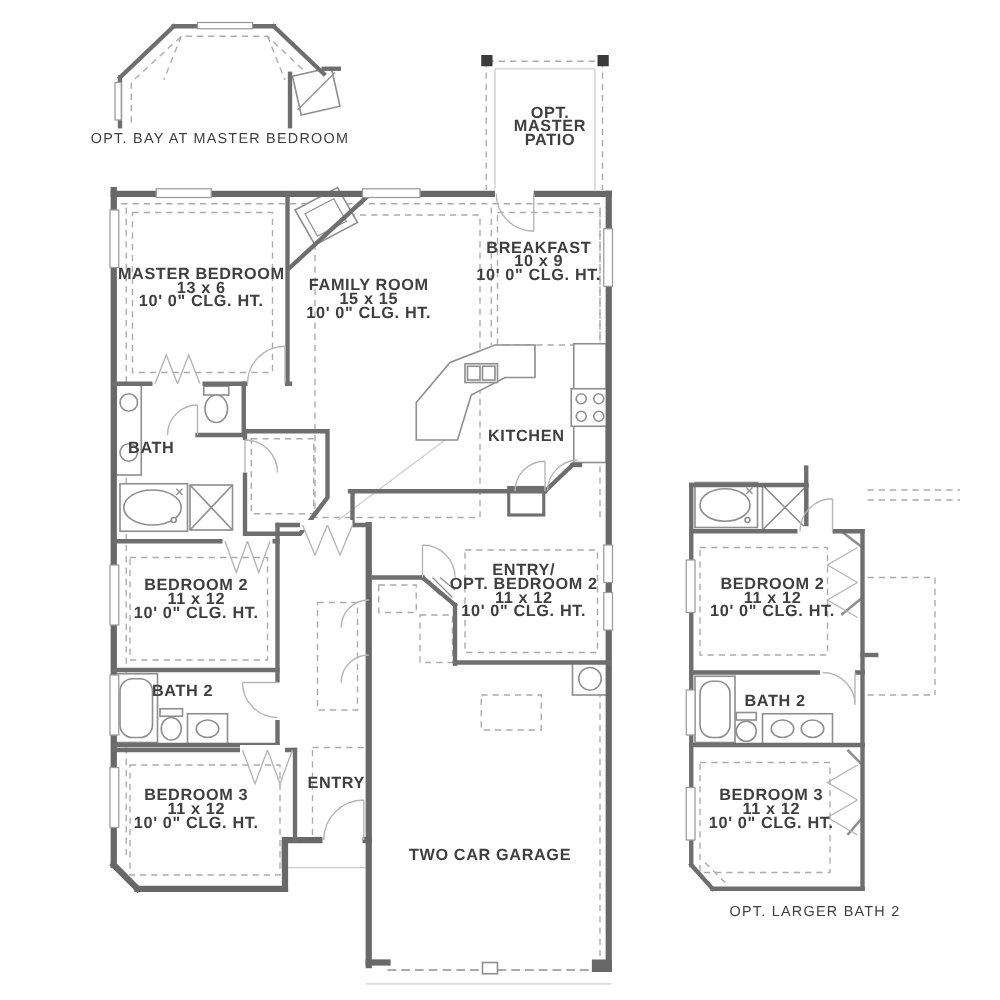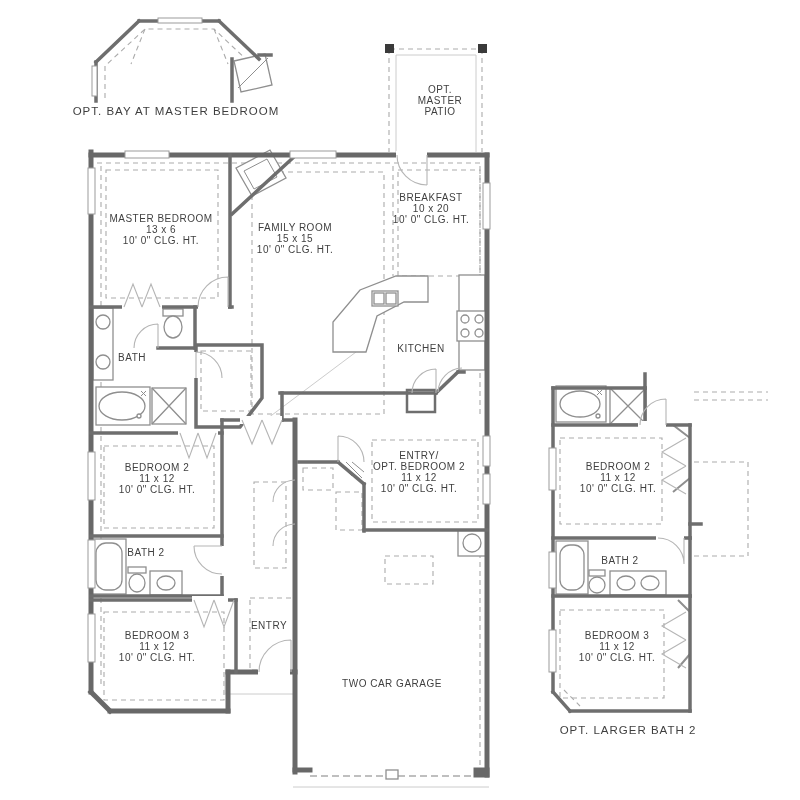--- a/index.html
+++ b/index.html
@@ -1,20 +1,20 @@
 <!DOCTYPE html>
 <html><head>
 <meta charset="utf-8">
 <style>
   html,body{margin:0;padding:0;background:#fff;}
   .plan{position:relative;width:800px;height:800px;background:#ffffff;overflow:hidden;
         font-family:"Liberation Sans","DejaVu Sans",sans-serif;}
   .plan svg{position:absolute;left:0;top:0;}
   .lbl{position:absolute;transform:translateX(-50%);text-align:center;color:#3f3f3f;
-       font-size:10px;line-height:11px;letter-spacing:.5px;white-space:nowrap;font-weight:normal;}
+       font-size:13px;line-height:11px;letter-spacing:.5px;white-space:nowrap;font-weight:bold;}
   .lbl span{display:block;}
   .cap{font-size:11.5px;letter-spacing:1px;font-weight:normal;}
 </style>
 </head>
 <body>
 
 <div class="plan">
 
 <svg width="800" height="800" viewBox="0 0 800 800">
 
@@ -308,29 +308,29 @@
 </div>
 
 <div class="lbl" style="left:295px;top:222px">
   <span>FAMILY ROOM</span>
   <span>15 x 15</span>
   <span>10' 0" CLG. HT.</span>
 </div>
 
 <div class="lbl" style="left:431px;top:192px">
   <span>BREAKFAST</span>
-  <span>10 x 20</span>
+  <span>10 x 9</span>
   <span>10' 0" CLG. HT.</span>
 </div>
 
 <div class="lbl" style="left:421px;top:343px">
   <span>KITCHEN</span>
 </div>
 
-<div class="lbl" style="left:132px;top:352px">
+<div class="lbl" style="left:121px;top:352px">
   <span>BATH</span>
 </div>
 
 <div class="lbl" style="left:157px;top:462px">
   <span>BEDROOM 2</span>
   <span>11 x 12</span>
   <span>10' 0" CLG. HT.</span>
 </div>
 
 <div class="lbl" style="left:146px;top:547px">
@@ -367,17 +367,17 @@
 <div class="lbl" style="left:620px;top:555px">
   <span>BATH 2</span>
 </div>
 
 <div class="lbl" style="left:617px;top:630px">
   <span>BEDROOM 3</span>
   <span>11 x 12</span>
   <span>10' 0" CLG. HT.</span>
 </div>
 
-<div class="lbl cap" style="left:628px;top:725px">
+<div class="lbl cap" style="left:652px;top:725px">
   <span>OPT. LARGER BATH 2</span>
 </div>
 
 </div>
 
 </body></html>

